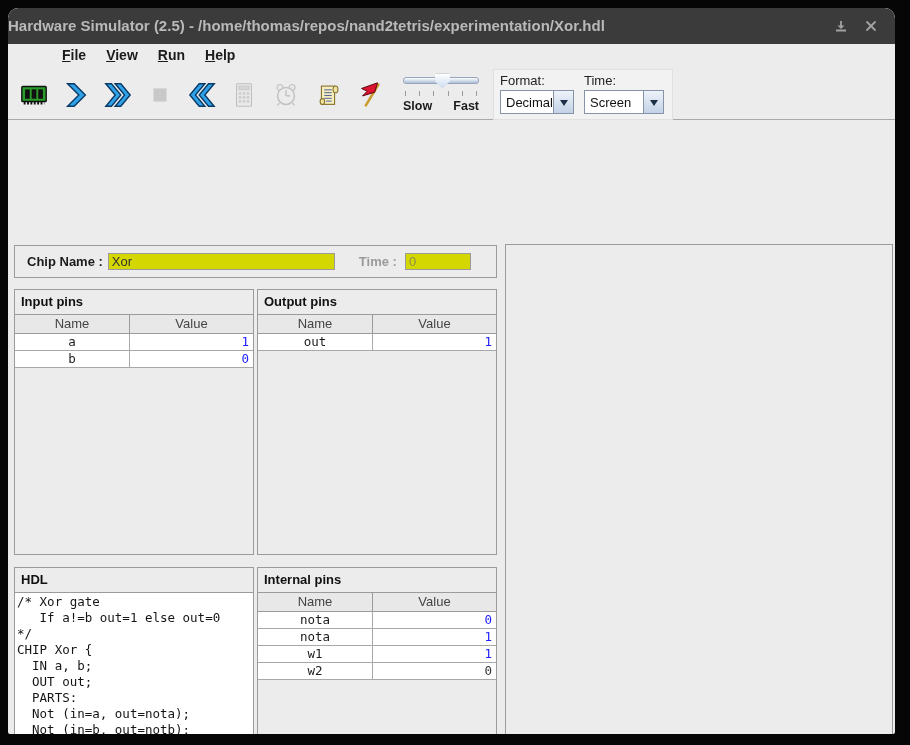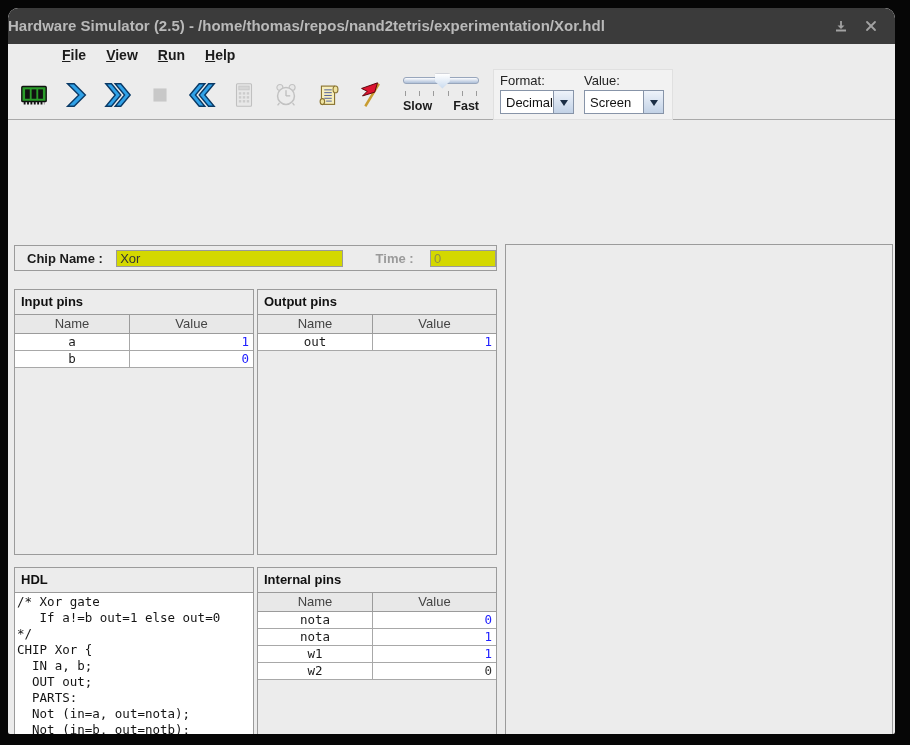--- a/index.html
+++ b/index.html
@@ -47,21 +47,21 @@
                display:flex; align-items:center; justify-content:center; }
   .combo-btn i { width:0; height:0; border:4px solid transparent; border-top:6px solid #1c2f45; margin-top:5px; }
 
   
   .content { position:relative; height:614px; }
   .panel { position:absolute; border:1px solid #9b9b9b; background:#ececec; }
   .panel-title { height:25px; line-height:24px; padding-left:6px; font-size:13px; font-weight:bold;
                  color:#111; border-bottom:1px solid #9b9b9b; }
 
   
-  .chip-panel { left:6px; top:125px; width:483px; height:26px; display:flex; align-items:center;justify-content:space-between; }
+  .chip-panel { left:6px; top:125px; width:483px; height:33px; display:flex; align-items:center; }
   .chip-label { font-size:13px; font-weight:bold; color:#1b1b1b; margin-left:12px; white-space:nowrap; }
   .yfield { height:17px; background:#d4d800; border:1px solid #9a9a9a; font-size:13px; line-height:15px;
             padding-left:3px; color:#333; }
   .chip-name-field { width:227px; margin-left:5px; }
   .time-label { font-size:13px; font-weight:bold; color:#9a9a9a; margin-left:24px; white-space:nowrap; }
   .time-field { width:66px; margin-left:8px; color:#8f8f49; }
 
   .input-panel { left:6px; top:169px; width:240px; height:266px; }
   .output-panel { left:249px; top:169px; width:240px; height:266px; }
   .hdl-panel { left:6px; top:447px; width:240px; height:268px; }
@@ -231,21 +231,21 @@
         <div class="dd">
           <div class="dd-label">Format:</div>
           <div class="combo" style="width:74px">
             <span class="combo-text">Decimal</span>
             <span class="combo-btn">
                 <i></i>
               </span>
           </div>
         </div>
         <div class="dd">
-          <div class="dd-label">Value:</div>
+          <div class="dd-label">Time:</div>
           <div class="combo" style="width:80px">
             <span class="combo-text">Screen</span>
             <span class="combo-btn">
                 <i></i>
               </span>
           </div>
         </div>
       </div>
     </div>
 

